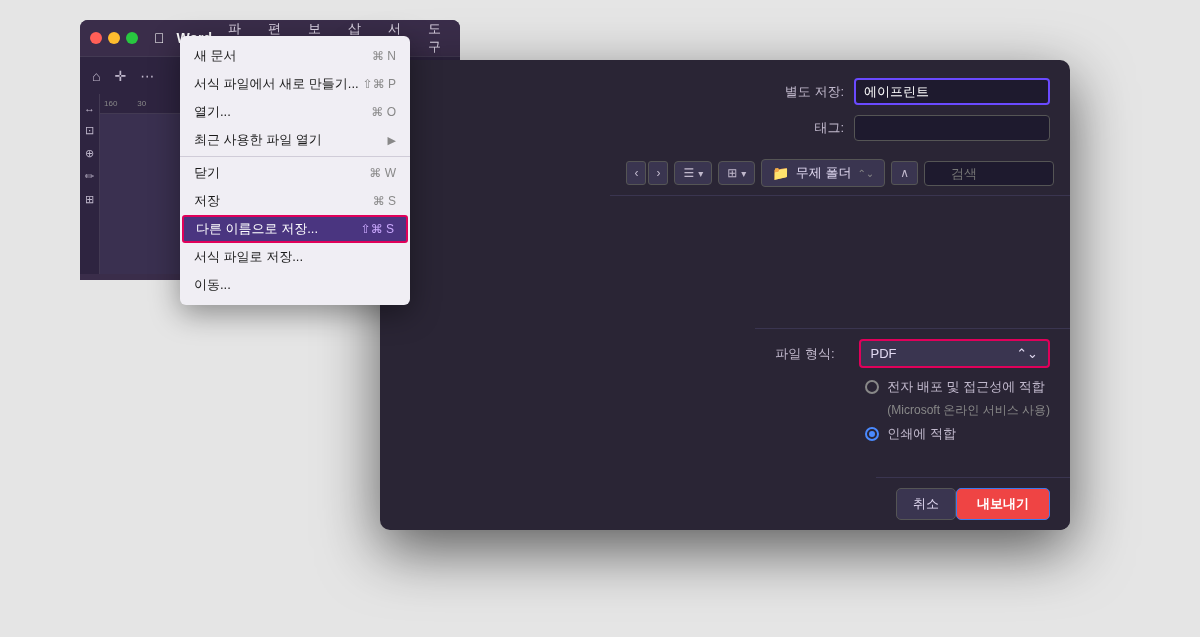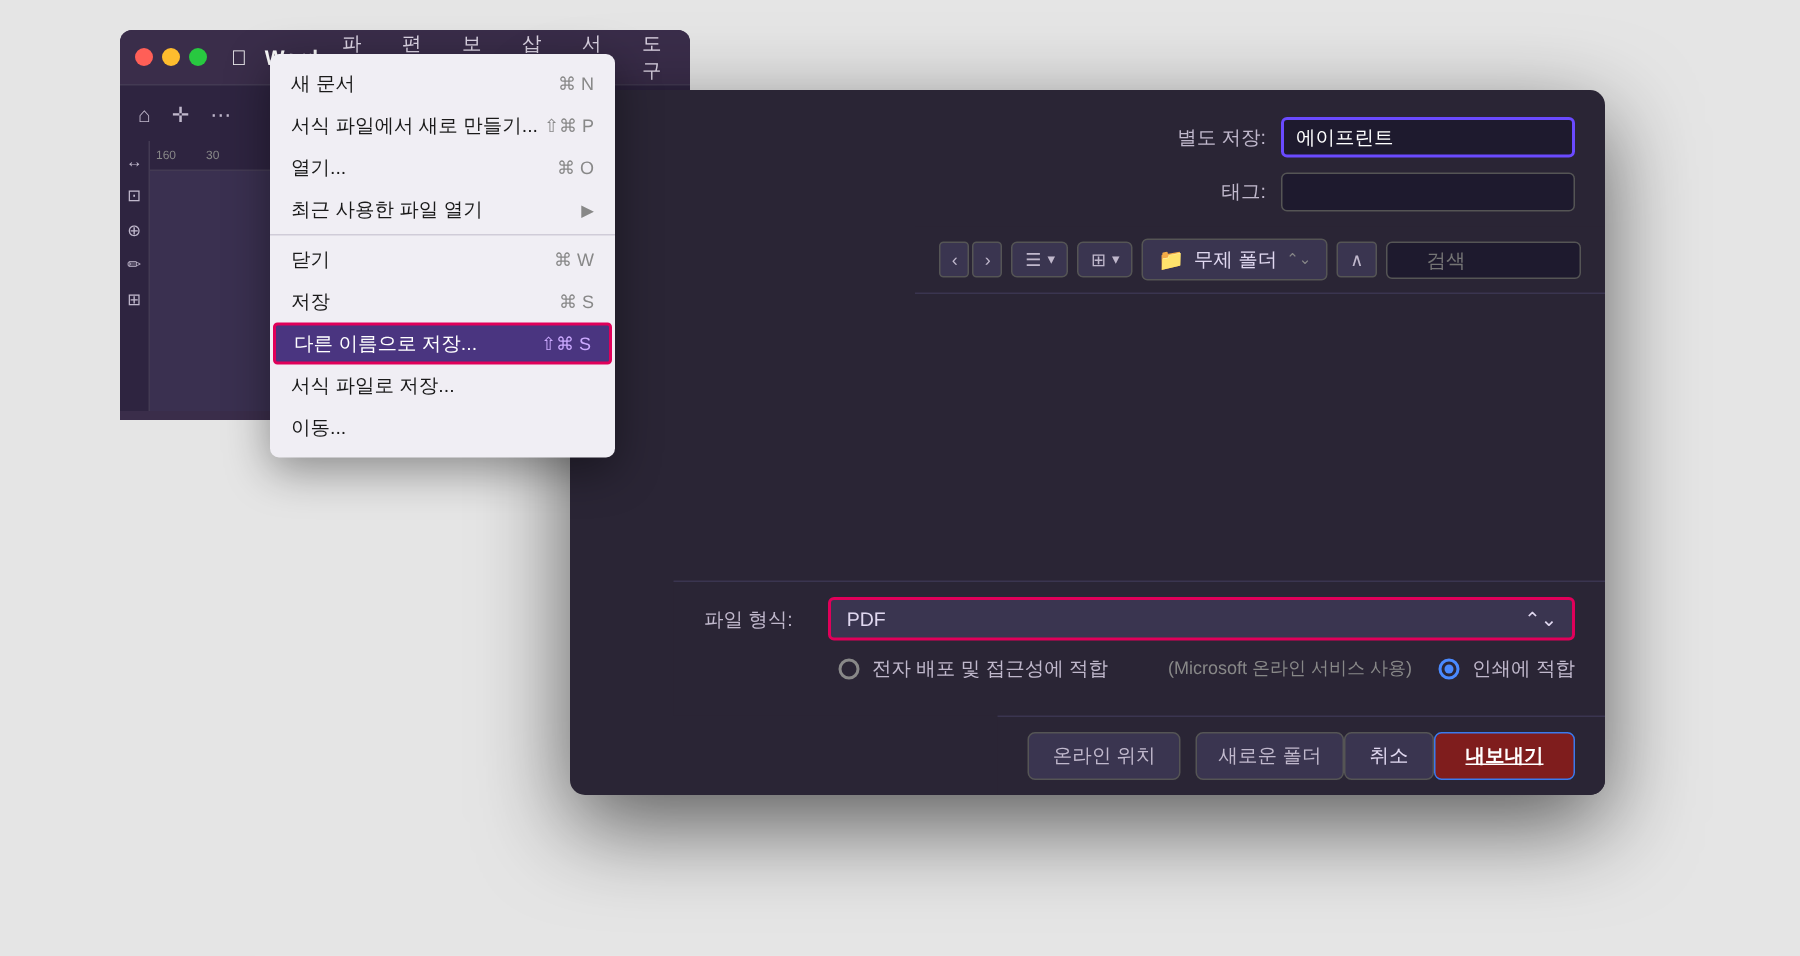--- a/index.html
+++ b/index.html
@@ -376,23 +376,23 @@
       padding: 5px 10px;
       display: flex;
       align-items: center;
       justify-content: space-between;
       cursor: pointer;
     }
 
     .radio-group {
       margin-left: 90px;
       display: flex;
-      flex-direction: row;
-      gap: 18px;
-      margin-bottom: 12px;
+      flex-direction: column;
+      gap: 6px;
+      margin-bottom: 24px;
     }
 
     .radio-item {
       display: flex;
       align-items: center;
       gap: 8px;
       color: #c0b8cc;
       font-size: 13px;
     }
 
@@ -455,29 +455,28 @@
       background: #3a3550;
       border: 1px solid #555;
       border-radius: 5px;
       color: #e0d8f0;
       font-size: 13px;
       padding: 6px 16px;
       cursor: pointer;
     }
 
     .btn-export {
-      background: #7f1d1d;
+      background: #ef4444;
       border: 1px solid #3a7aee;
       border-radius: 5px;
       color: #ffffff;
       font-size: 13px;
       font-weight: 600;
       padding: 6px 20px;
       cursor: pointer;
-      text-decoration: underline;
     }
 
     .btn-new-folder {
       background: #3a3550;
       border: 1px solid #555;
       border-radius: 5px;
       color: #c0b8cc;
       font-size: 13px;
       padding: 6px 14px;
       cursor: pointer;
@@ -656,22 +655,18 @@
       <div class="radio-item">
         <div class="radio-circle selected">
           <div class="radio-dot"></div>
         </div>
         <span>인쇄에 적합</span>
       </div>
     </div>
   </div>
 
   <div class="dialog-footer">
-    <div class="footer-left">
-      <button class="btn-online">온라인 위치</button>
-      <button class="btn-new-folder">새로운 폴더</button>
-    </div>
     <div class="footer-right">
       <button class="btn-cancel">취소</button>
       <button class="btn-export">내보내기</button>
     </div>
   </div>
 </div>
 
 </body></html>

